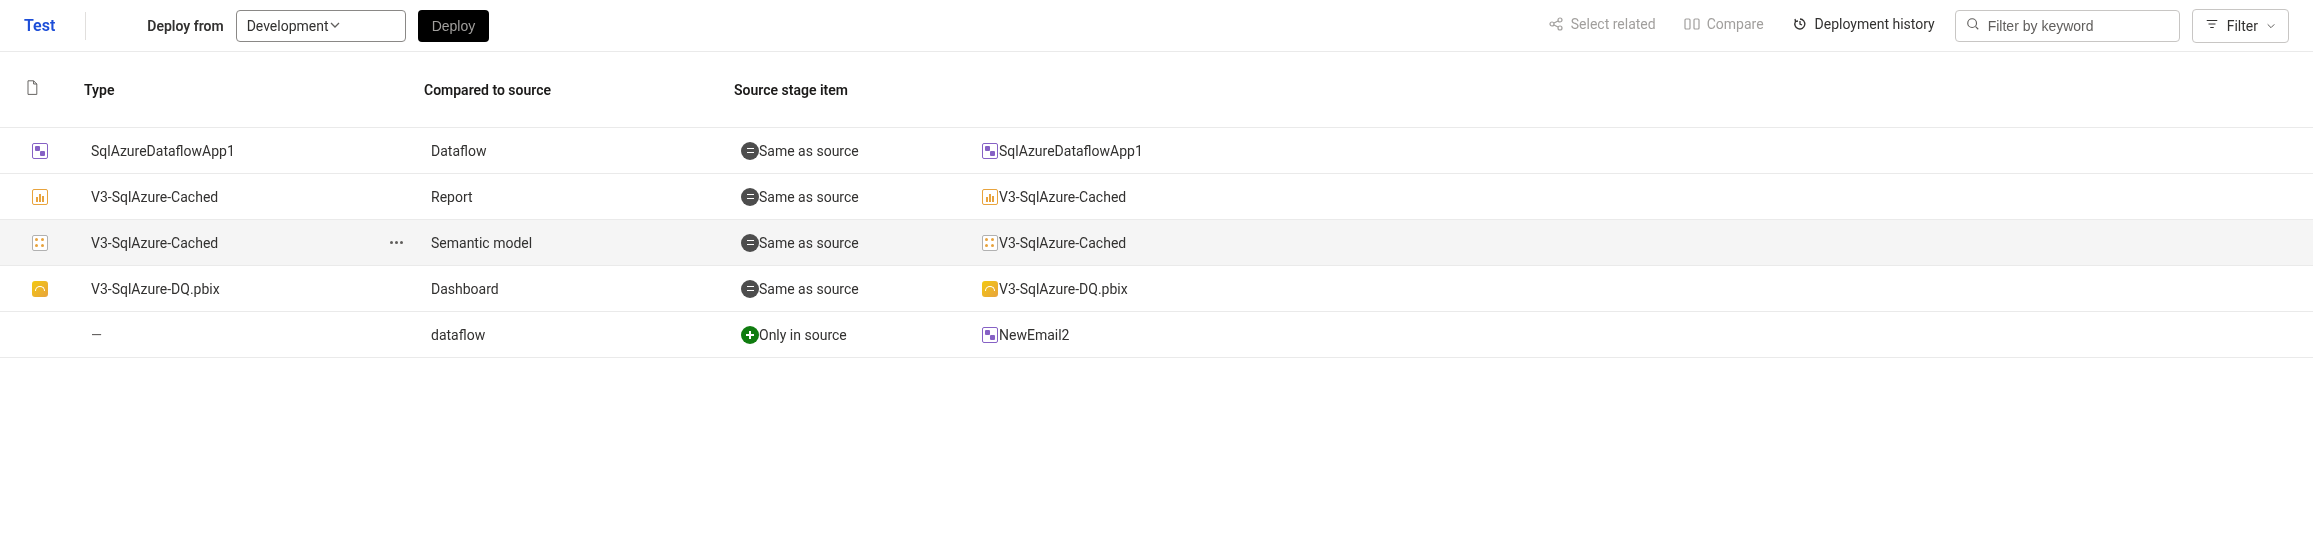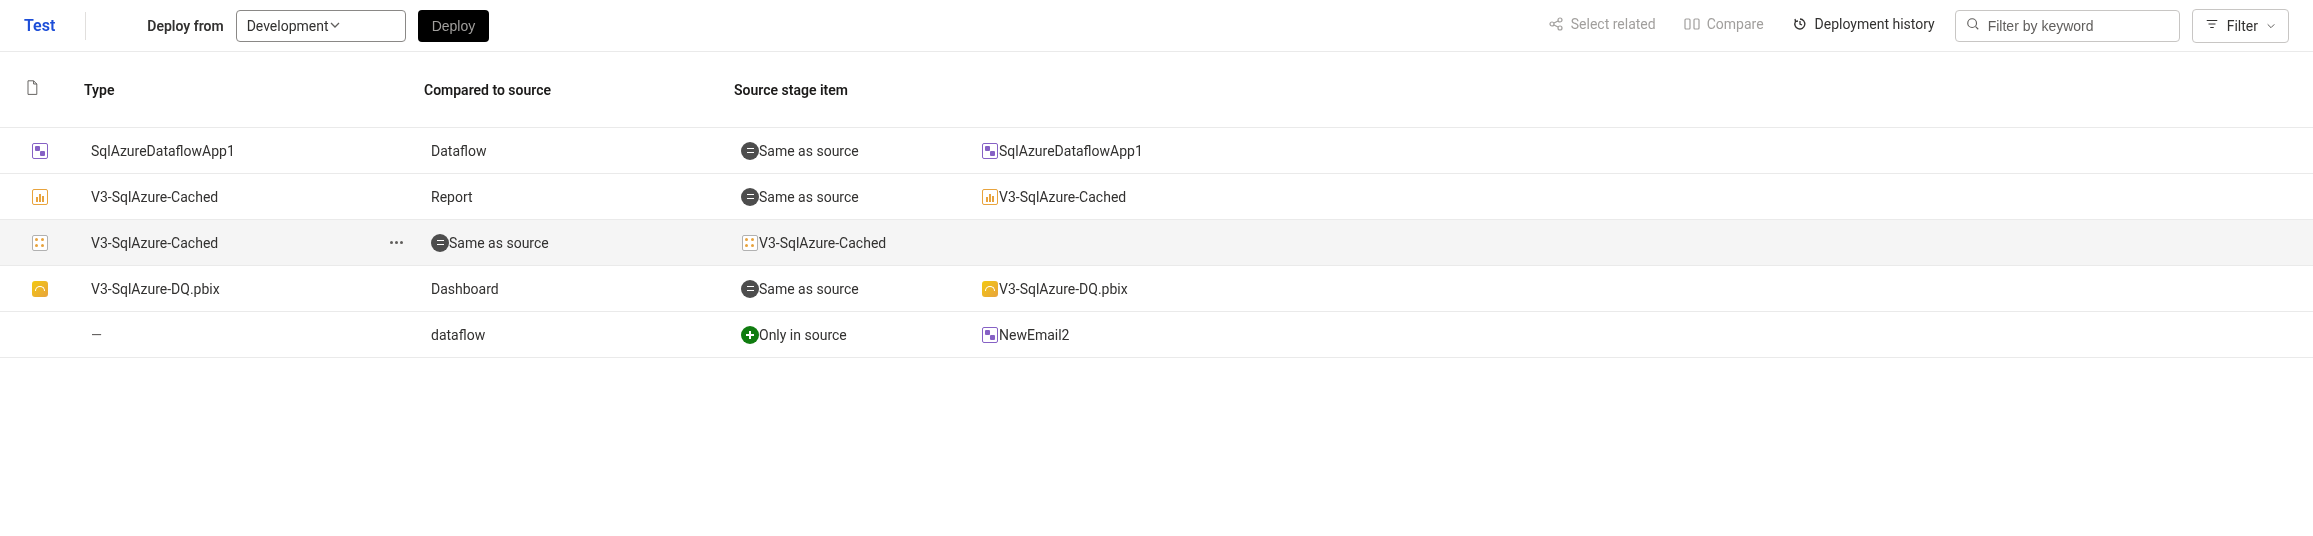--- a/index.html
+++ b/index.html
@@ -401,20 +401,21 @@
           </span>
         </div>
         <div class="namecell">
           <span>V3-SqlAzure-Cached</span>
           <span class="more-icon">
             <span></span>
             <span></span>
             <span></span>
           </span>
         </div>
+        <div class="typecell">Semantic model</div>
         <div class="comparedcell">
           <span class="status-pill same"></span>
           <span>Same as source</span>
         </div>
         <div class="sourcecell">
           <span class="micon">
             <span class="icon-semantic">
               <span></span>
               <span></span>
               <span></span>

